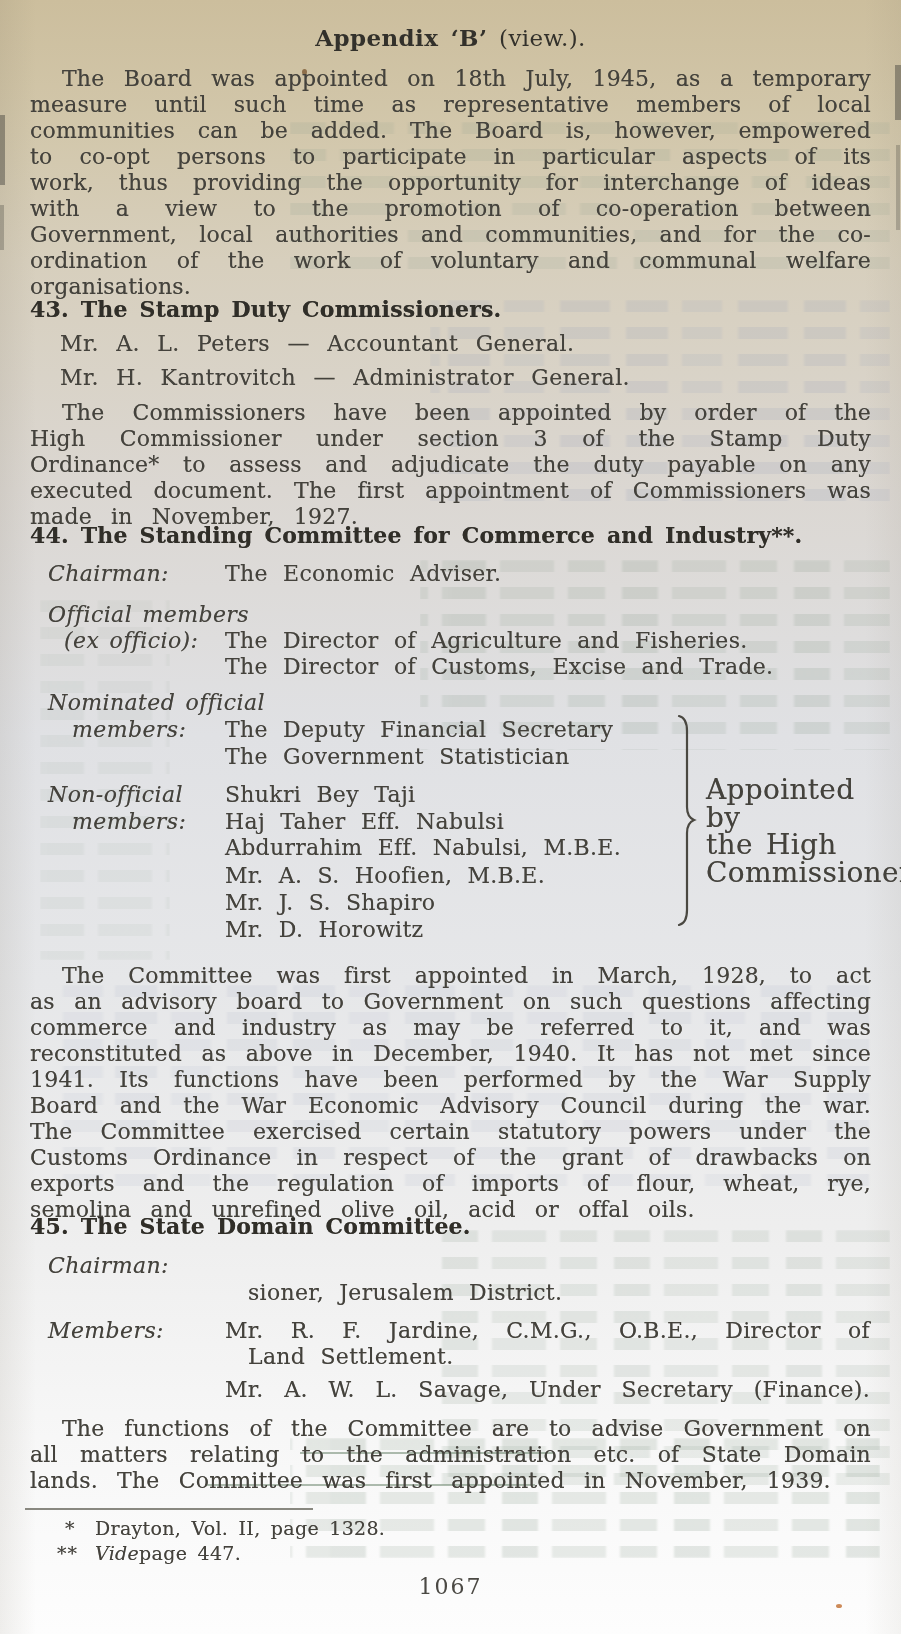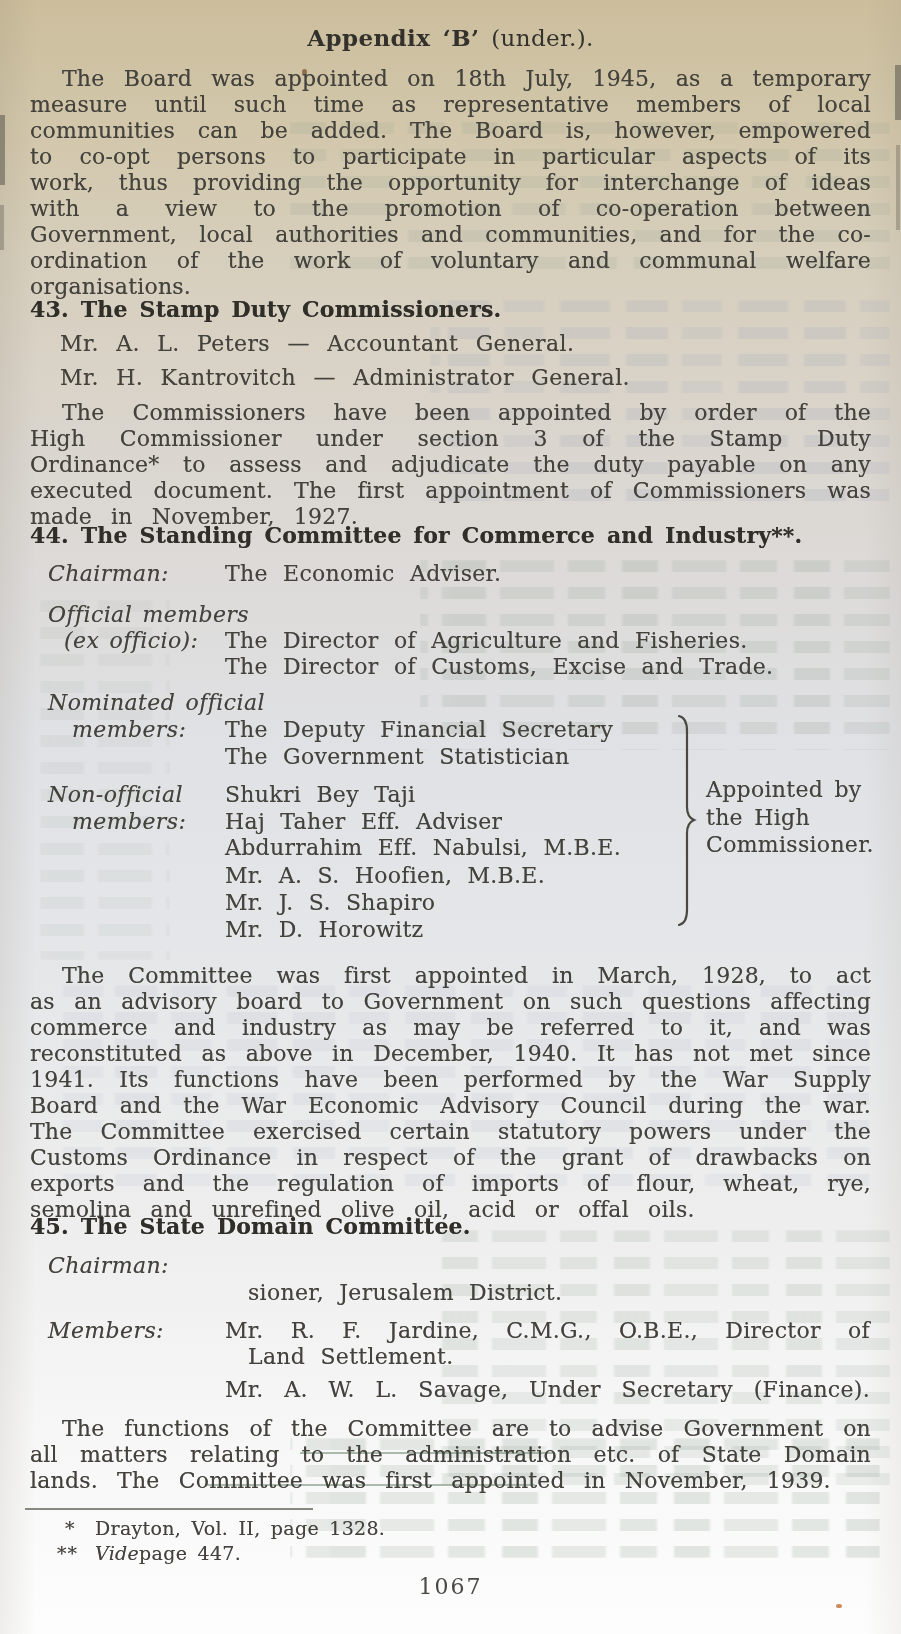--- a/index.html
+++ b/index.html
@@ -37,21 +37,21 @@
   .line span{position:absolute;white-space:nowrap;}
   .at-lbl{left:18px;font-style:italic;letter-spacing:.4px;word-spacing:3px;}
   .at-lbl2a{left:34px;font-style:italic;letter-spacing:.4px;word-spacing:3px;}
   .at-lbl2b{left:42px;font-style:italic;letter-spacing:.4px;word-spacing:3px;}
   .at-val{left:195px;word-spacing:8px;letter-spacing:.3px;}
   .at-val2{left:218px;word-spacing:8px;letter-spacing:.3px;}
   .names{left:60px;right:40px;font-size:22px;line-height:27px;word-spacing:10px;letter-spacing:.4px;text-shadow:0 0 .5px rgba(64,62,56,.5);}
   .stretchline{left:225px;right:31px;height:27px;font-size:22px;line-height:27px;
     text-align:justify;text-align-last:justify;word-spacing:6px;letter-spacing:.3px;
     text-shadow:0 0 .5px rgba(64,62,56,.5);}
-  .note{left:706px;width:180px;font-size:22px;line-height:27.5px;word-spacing:4px;letter-spacing:.3px;text-shadow:0 0 .5px rgba(64,62,56,.5);}
+  .note{left:706px;width:180px;font-size:28px;line-height:27.5px;word-spacing:4px;letter-spacing:.3px;text-shadow:0 0 .5px rgba(64,62,56,.5);}
   .fnline{height:24px;font-size:19px;line-height:24px;letter-spacing:.3px;word-spacing:4px;}
   .fnline span{position:absolute;white-space:nowrap;}
   .fn-marker1{left:35px;}
   .fn-marker2{left:27px;letter-spacing:1px;}
   .fn-text{left:65px;}
   .fn-italic{font-style:italic;}
   .rule{left:25px;top:1508px;width:288px;height:2px;background:#6d6b62;opacity:.8;}
   .pageno{left:30px;right:30px;top:1574px;text-align:center;font-size:22px;letter-spacing:2px;color:#4b4944;}
   
   .bleed{
@@ -87,21 +87,21 @@
   <div class="abs streak" style="left:300px;top:1452px;width:255px;"></div>
   <div class="abs streak" style="left:205px;top:1484px;width:330px;"></div>
 
   <div class="abs edge" style="left:0;top:115px;width:5px;height:70px;opacity:.45;"></div>
   <div class="abs edge" style="left:0;top:205px;width:4px;height:45px;opacity:.30;"></div>
   <div class="abs edge" style="right:0;top:65px;width:6px;height:55px;opacity:.45;"></div>
   <div class="abs edge" style="right:1px;top:145px;width:4px;height:85px;opacity:.28;"></div>
   <div class="abs speck" style="left:302px;top:69px;width:5px;height:6px;background:#7d5a33;opacity:.8;"></div>
   <div class="abs speck" style="left:836px;top:1604px;width:6px;height:4px;background:#c4763b;opacity:.85;"></div>
 
-  <div class="abs title"><b>Appendix ‘B’</b><span> (under.).</span></div>
+  <div class="abs title"><b>Appendix ‘B’</b><span> (view.).</span></div>
 
   <div class="abs para" style="top:66px;">The Board was appointed on 18th July, 1945, as a temporary measure until such time as representative members of local communities can be added. The Board is, however, empowered to co-opt persons to participate in particular aspects of its work, thus providing the opportunity for interchange of ideas with a view to the promotion of co-operation between Government, local authorities and communities, and for the co-ordination of the work of voluntary and communal welfare organisations.</div>
 
   <div class="abs heading" style="top:296px;">43. The Stamp Duty Commissioners.</div>
   <div class="abs names" style="top:330px;">Mr. A. L. Peters — Accountant General.</div>
   <div class="abs names" style="top:364px;">Mr. H. Kantrovitch — Administrator General.</div>
   <div class="abs para" style="top:400px;">The Commissioners have been appointed by order of the High Commissioner under section 3 of the Stamp Duty Ordinance* to assess and adjudicate the duty payable on any executed document. The first appointment of Commissioners was made in November, 1927.</div>
 
   <div class="abs heading" style="top:522px;">44. The Standing Committee for Commerce and Industry**.</div>
 
@@ -131,21 +131,21 @@
   <div class="abs line" style="top:781px;">
     <span class="at-lbl">Non-official</span>
     <span class="at-val">Shukri Bey Taji</span>
   </div>
 
   <div class="abs line" style="top:743px;">
     <span class="at-val">The Government Statistician</span>
   </div>
   <div class="abs line" style="top:808px;">
     <span class="at-lbl2b">members:</span>
-    <span class="at-val">Haj Taher Eff. Adviser</span>
+    <span class="at-val">Haj Taher Eff. Nabulsi</span>
   </div>
   <div class="abs line" style="top:834px;">
     <span class="at-val">Abdurrahim Eff. Nabulsi, M.B.E.</span>
   </div>
   <div class="abs line" style="top:862px;">
     <span class="at-val">Mr. A. S. Hoofien, M.B.E.</span>
   </div>
   <div class="abs line" style="top:916px;">
     <span class="at-val">Mr. D. Horowitz</span>
   </div>

